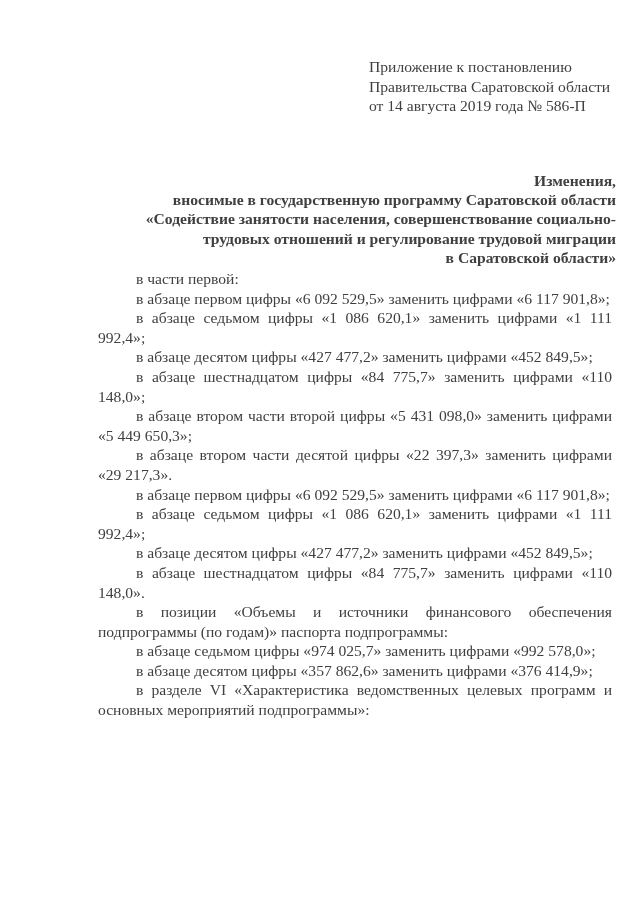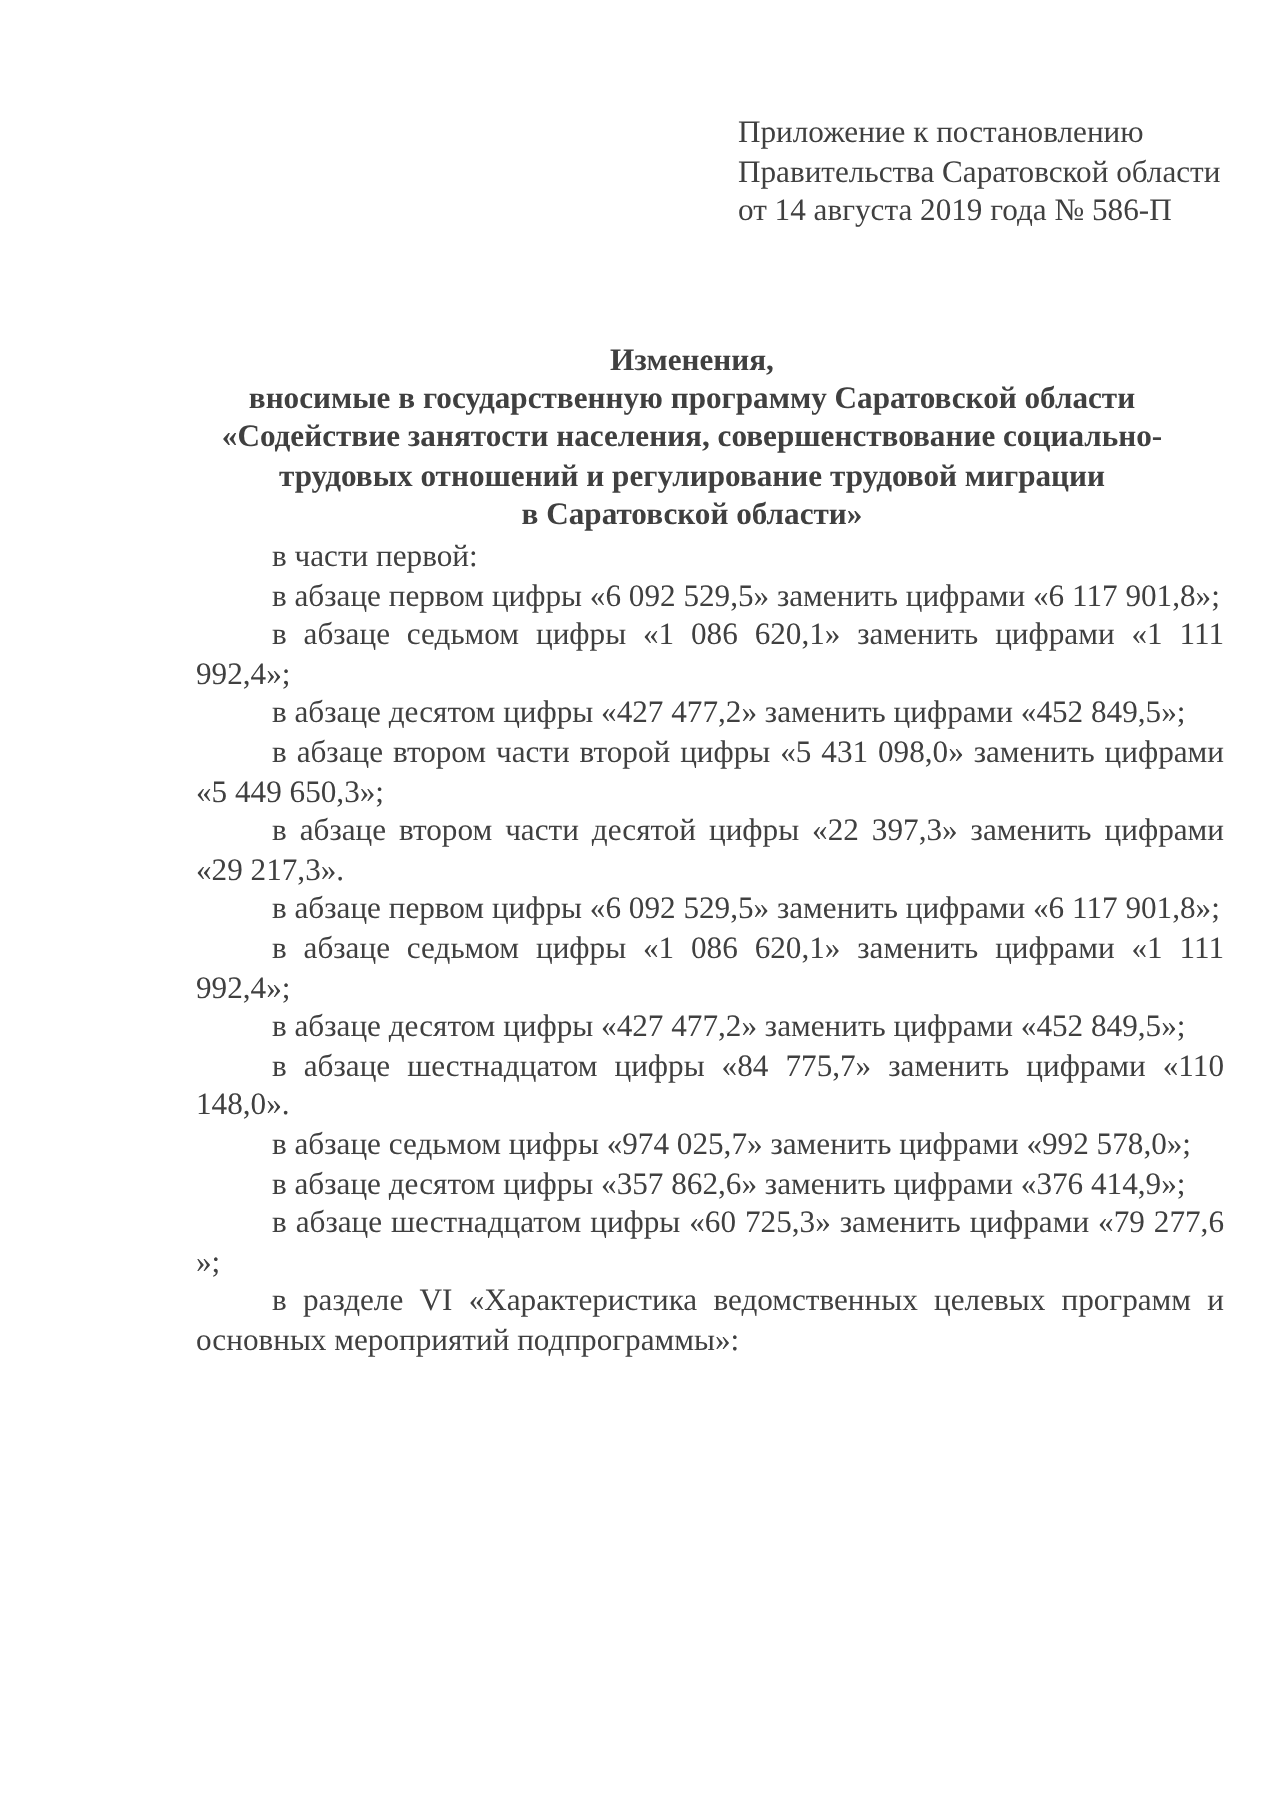--- a/index.html
+++ b/index.html
@@ -9,21 +9,21 @@
       background: #ffffff; color: #404040;
       font-family: "Liberation Serif", "DejaVu Serif", serif;
     }
     .appendix {
       position: absolute; left: 353px; top: 57px;
       font-size: 15.6px; line-height: 19.5px; white-space: nowrap;
     }
     .appendix div { margin: 0; }
     .title-block {
       position: absolute; left: 60px; top: 171px; width: 540px;
-      text-align: center; font-weight: bold;
+      text-align: right; font-weight: bold;
       font-size: 15.6px; line-height: 19.2px;
     }
     .body {
       position: absolute; left: 82px; top: 269px; width: 514px;
       font-size: 15.6px; line-height: 19.6px;
     }
     .p { margin: 0; text-align: justify; text-align-last: left; }
     .p.ind { text-indent: 38px; }
   </style>
 </head>
@@ -43,26 +43,27 @@
     <div>«Содействие занятости населения, совершенствование социально-</div>
     <div>трудовых отношений и регулирование трудовой миграции</div>
     <div>в Саратовской области»</div>
   </div>
 
   <div class="body">
     <p class="p ind">в части первой:</p>
     <p class="p ind">в абзаце первом цифры «6 092 529,5» заменить цифрами «6 117 901,8»;</p>
     <p class="p ind">в абзаце седьмом цифры «1 086 620,1» заменить цифрами «1 111 992,4»;</p>
     <p class="p ind">в абзаце десятом цифры «427 477,2» заменить цифрами «452 849,5»;</p>
+    <p class="p ind">в абзаце шестнадцатом цифры «84 775,7» заменить цифрами «110 148,0»;</p>
     <p class="p ind">в абзаце втором части второй цифры «5 431 098,0» заменить цифрами «5 449 650,3»;</p>
     <p class="p ind">в абзаце втором части десятой цифры «22 397,3» заменить цифрами «29 217,3».</p>
     <p class="p ind">в абзаце первом цифры «6 092 529,5» заменить цифрами «6 117 901,8»;</p>
     <p class="p ind">в абзаце седьмом цифры «1 086 620,1» заменить цифрами «1 111 992,4»;</p>
     <p class="p ind">в абзаце десятом цифры «427 477,2» заменить цифрами «452 849,5»;</p>
     <p class="p ind">в абзаце шестнадцатом цифры «84 775,7» заменить цифрами «110 148,0».</p>
+    <p class="p ind">в позиции «Объемы и источники финансового обеспечения подпрограммы (по годам)» паспорта подпрограммы:</p>
     <p class="p ind">в абзаце седьмом цифры «974 025,7» заменить цифрами «992 578,0»;</p>
     <p class="p ind">в абзаце десятом цифры «357 862,6» заменить цифрами «376 414,9»;</p>
-    <p class="p ind">в абзаце шестнадцатом цифры «60 725,3» заменить цифрами «79 277,6 »;</p>
     <p class="p ind">в разделе VI «Характеристика ведомственных целевых программ и основных мероприятий подпрограммы»:</p>
 
   </div>
 
 </div>
 
 </body></html>

